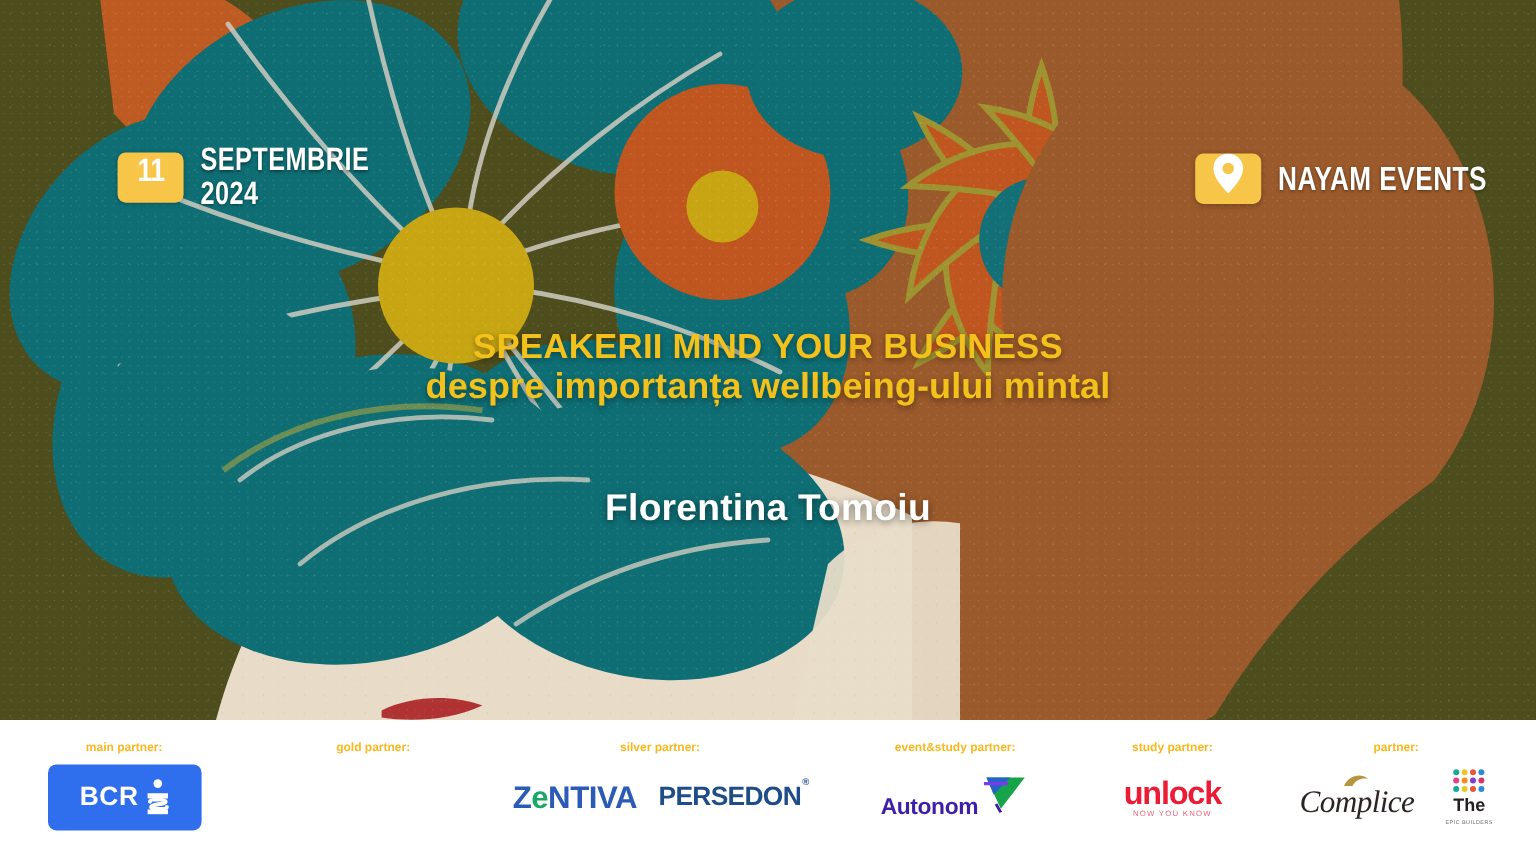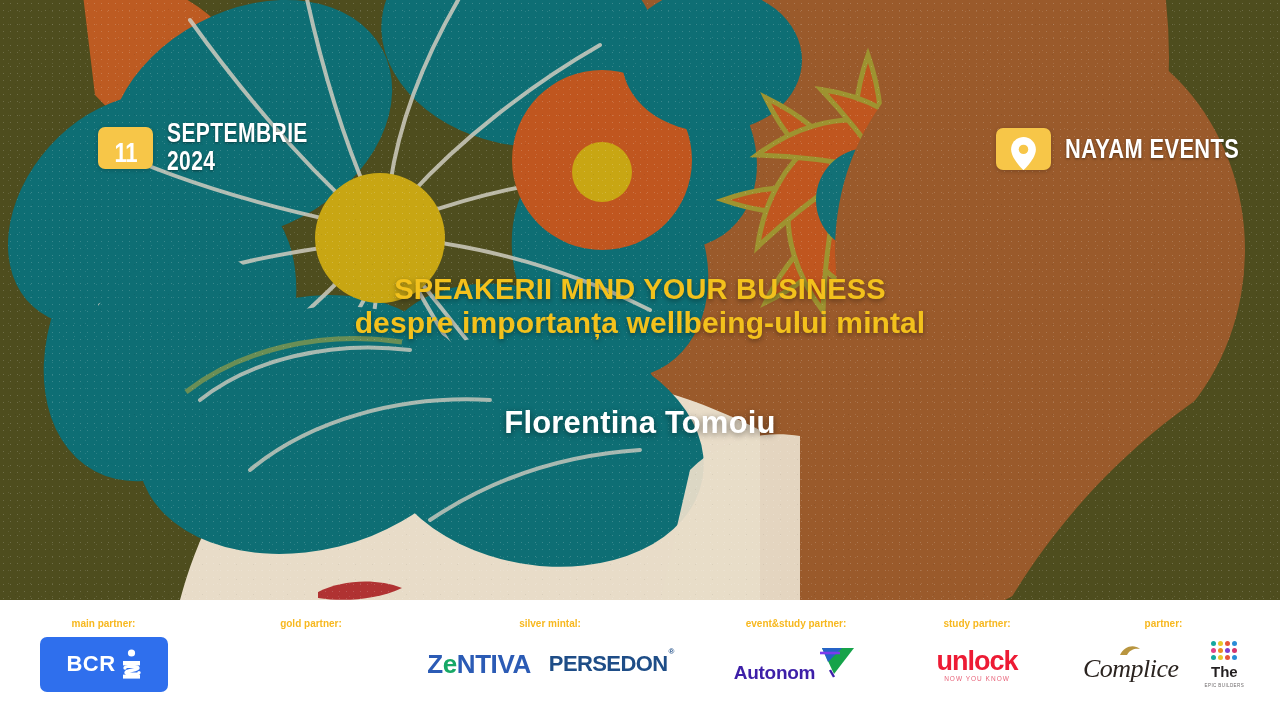--- a/index.html
+++ b/index.html
@@ -21,21 +21,21 @@
     background-size: 7px 7px, 11px 13px, 17px 15px;
     background-position: 0 0, 3px 5px, 7px 2px;
   }
 
   
   .badge-row { position:absolute; display:flex; align-items:center; gap:14px; z-index:6; }
   #date-badge { left:98px; top:120px; }
   #venue-badge { left:996px; top:128px; }
 
   .chip { width:55px; height:42px; border-radius:7px; background:#F7C648;
-          display:flex; align-items:flex-end; justify-content:center; flex:none;
+          display:flex; align-items:flex-start; justify-content:center; flex:none;
           box-shadow:0 1px 4px rgba(0,0,0,.22); }
   .chip .daynum { font-size:27px; font-weight:bold; color:#fff; letter-spacing:-.5px;
                   font-family:"Liberation Sans", sans-serif; transform:scaleX(.82); }
   .pin { width:25px; height:33px; }
 
   .cond { font-family:"Liberation Sans", sans-serif; font-weight:bold; color:#fff;
           transform:scaleX(.78); transform-origin:left center;
           text-shadow:0 1px 3px rgba(0,0,0,.45); letter-spacing:.5px; }
   .date-lines { display:flex; flex-direction:column; line-height:1.02; }
   .date-lines span { font-size:27px; }
@@ -247,21 +247,21 @@
           </svg>
         </div>
       </div>
     </div>
 
     <div class="pgroup" style="width:208px">
       <div class="plabel">gold partner:</div>
     </div>
 
     <div class="pgroup" style="width:270px">
-      <div class="plabel">silver mintal:</div>
+      <div class="plabel">silver partner:</div>
       <div class="plogos">
         <span class="zentiva">Z<span class="e">e</span>NTIVA</span>
         <span class="persedon">
           <span>PERSEDON</span><sup>®</sup>
         </span>
       </div>
     </div>
 
     <div class="pgroup" style="width:222px">
       <div class="plabel">event&amp;study partner:</div>

